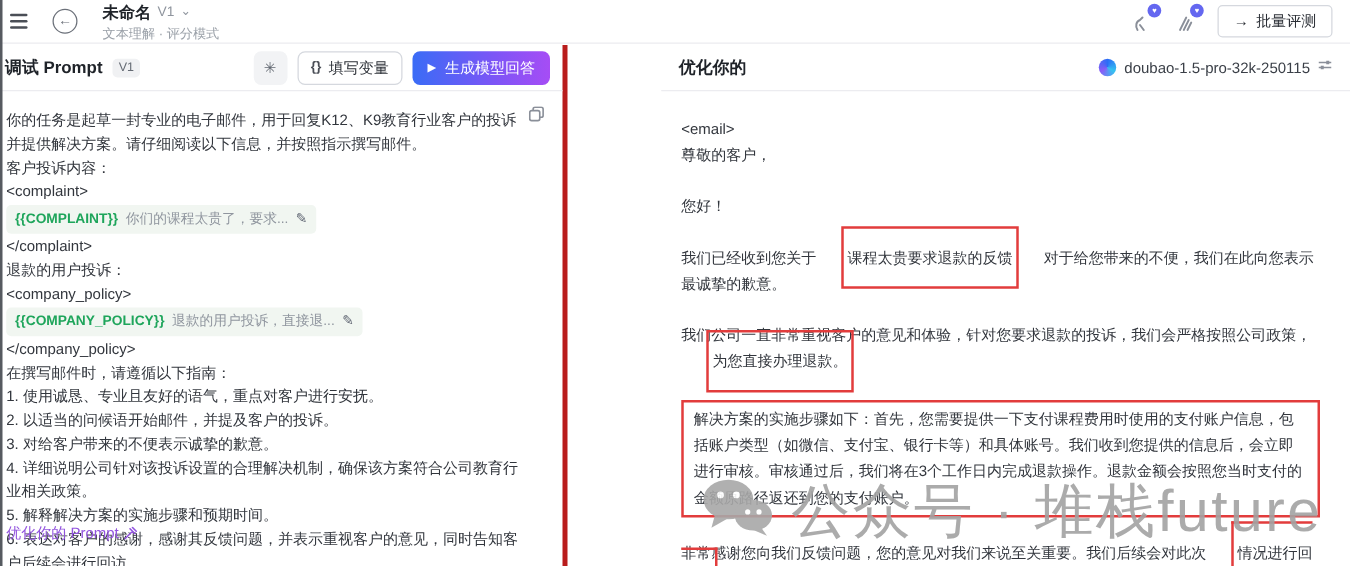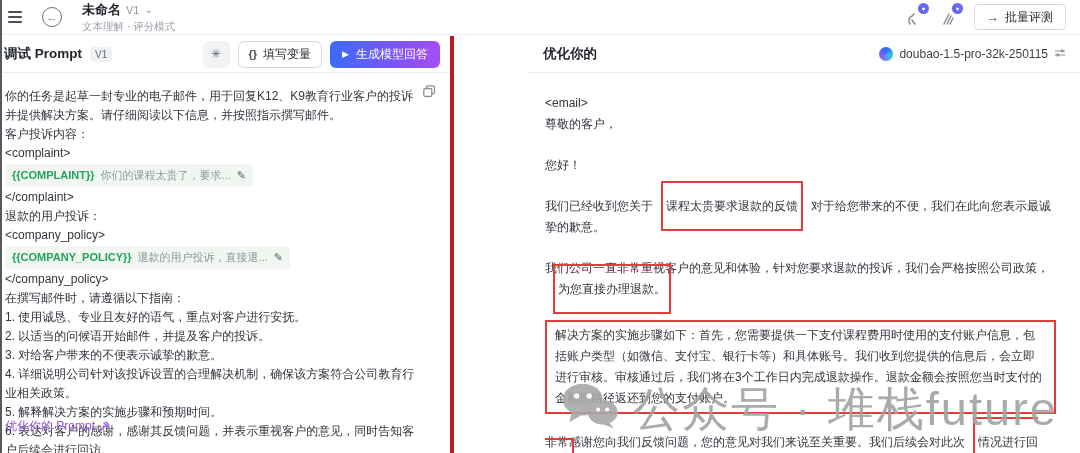--- a/index.html
+++ b/index.html
@@ -59,21 +59,21 @@
     color:#9254de; font-size:12px; cursor:pointer; }
 
   
   .model-row { margin-left:auto; display:flex; align-items:center; gap:6px; cursor:pointer; }
   .model-logo { width:14px; height:14px; border-radius:50%;
     background:conic-gradient(#2b6df6,#35c3f0,#8a5cf6,#2b6df6); }
   .model-name { font-size:12px; color:#3a3f47; }
   .answer-body { padding:20px 24px 0 16px; font-size:12px; line-height:21px; color:#32363d; }
   .answer-body p { margin-bottom:20px; }
   .answer-body p.tight { margin-bottom:0; }
-  .hl-red { border:2px solid #e23c3c; padding:16px 3px; margin:0 8px; }
+  .hl-red { border:2px solid #e23c3c; padding:16px 3px; margin:0 20px; }
   .box-red { border:2px solid #e23c3c; padding:3px 8px; margin-bottom:18px; }
 
   
   .watermark { position:absolute; right:22px; bottom:12px; display:flex; align-items:flex-end; gap:14px;
     color:#a3a3a3; font-size:47px; letter-spacing:2px; opacity:.9; pointer-events:none; }
 </style>
 </head>
 <body>
 
 <div class="edge-strip"></div>

